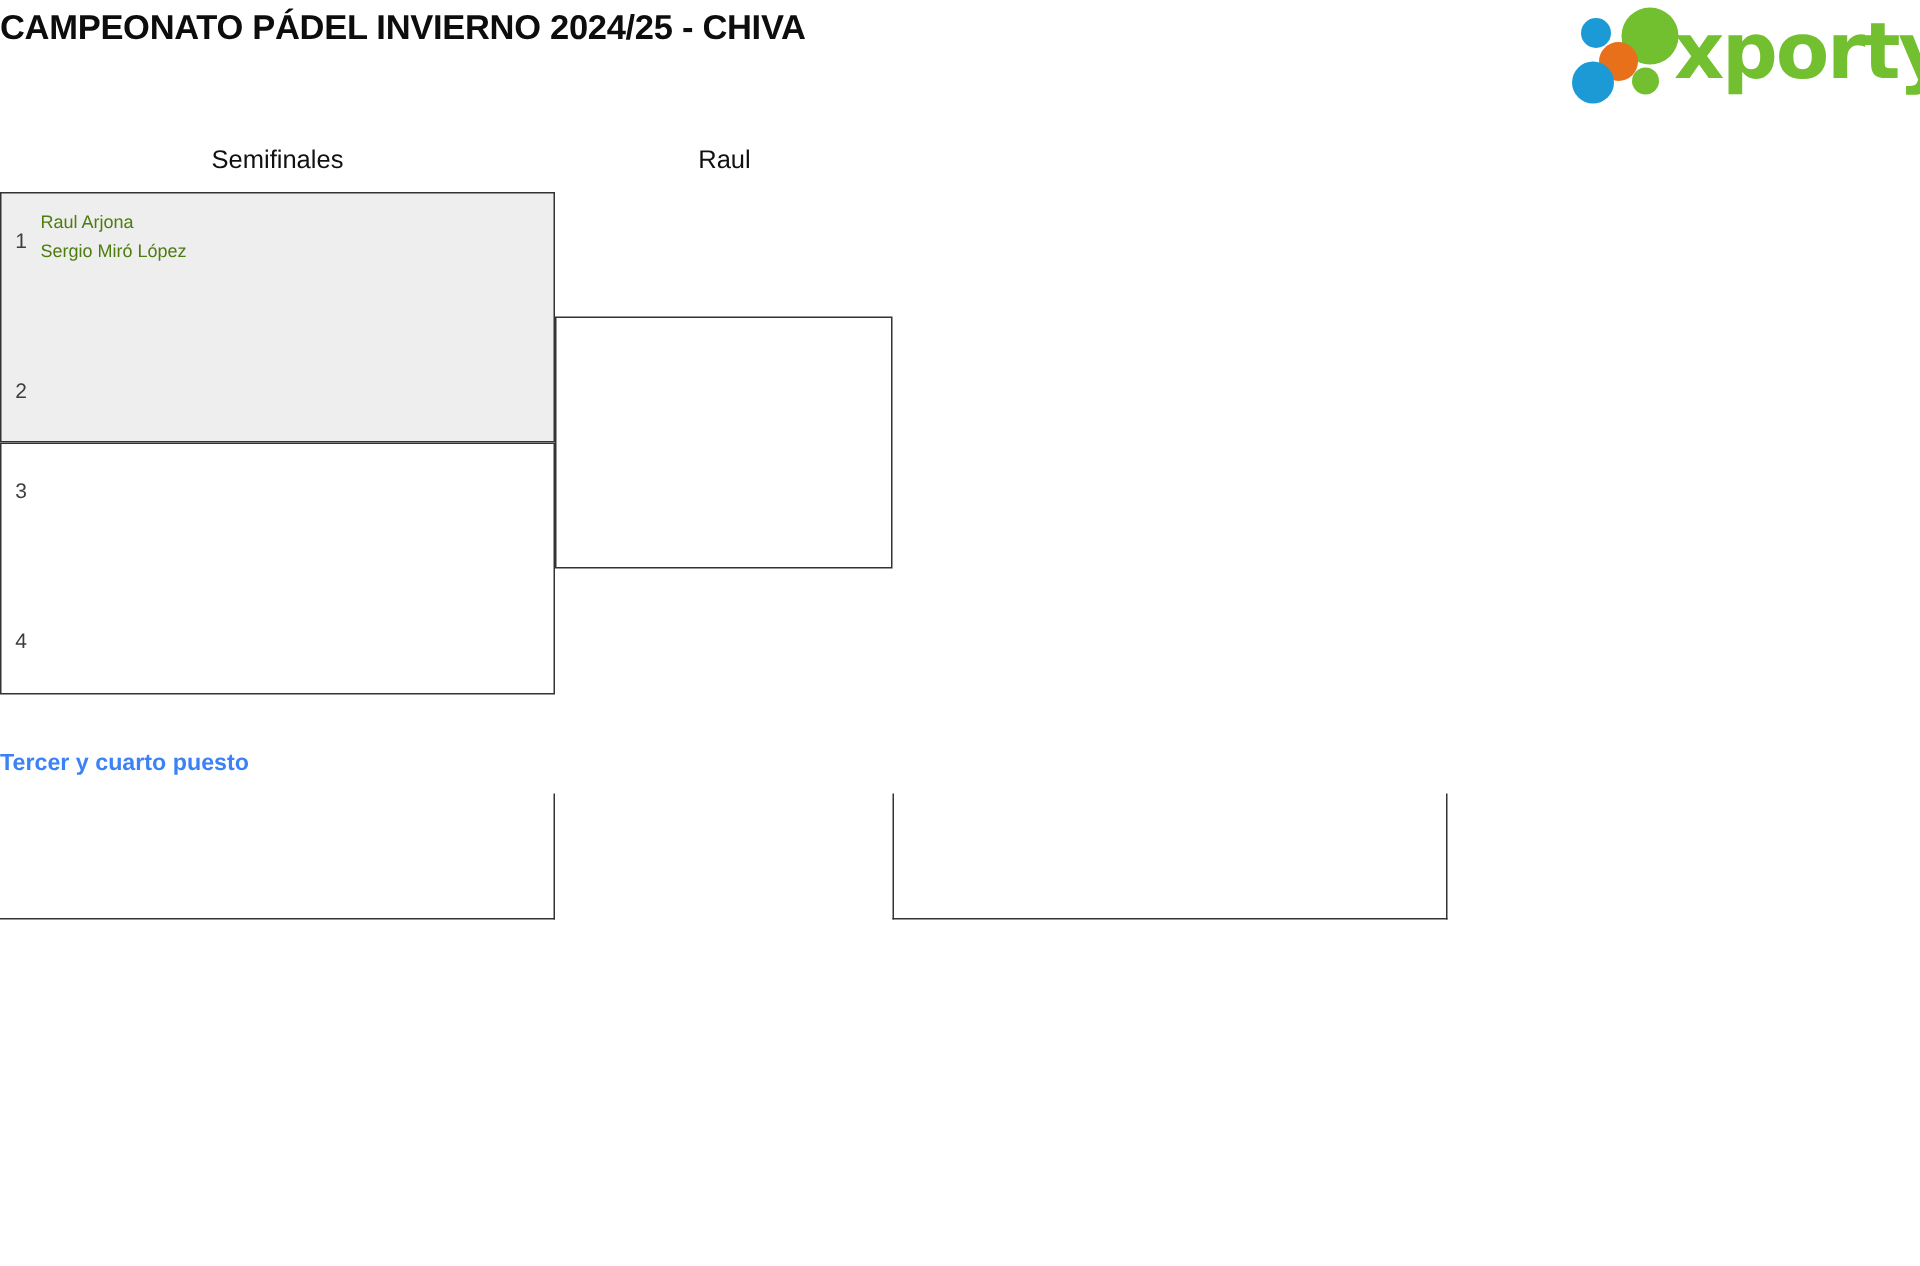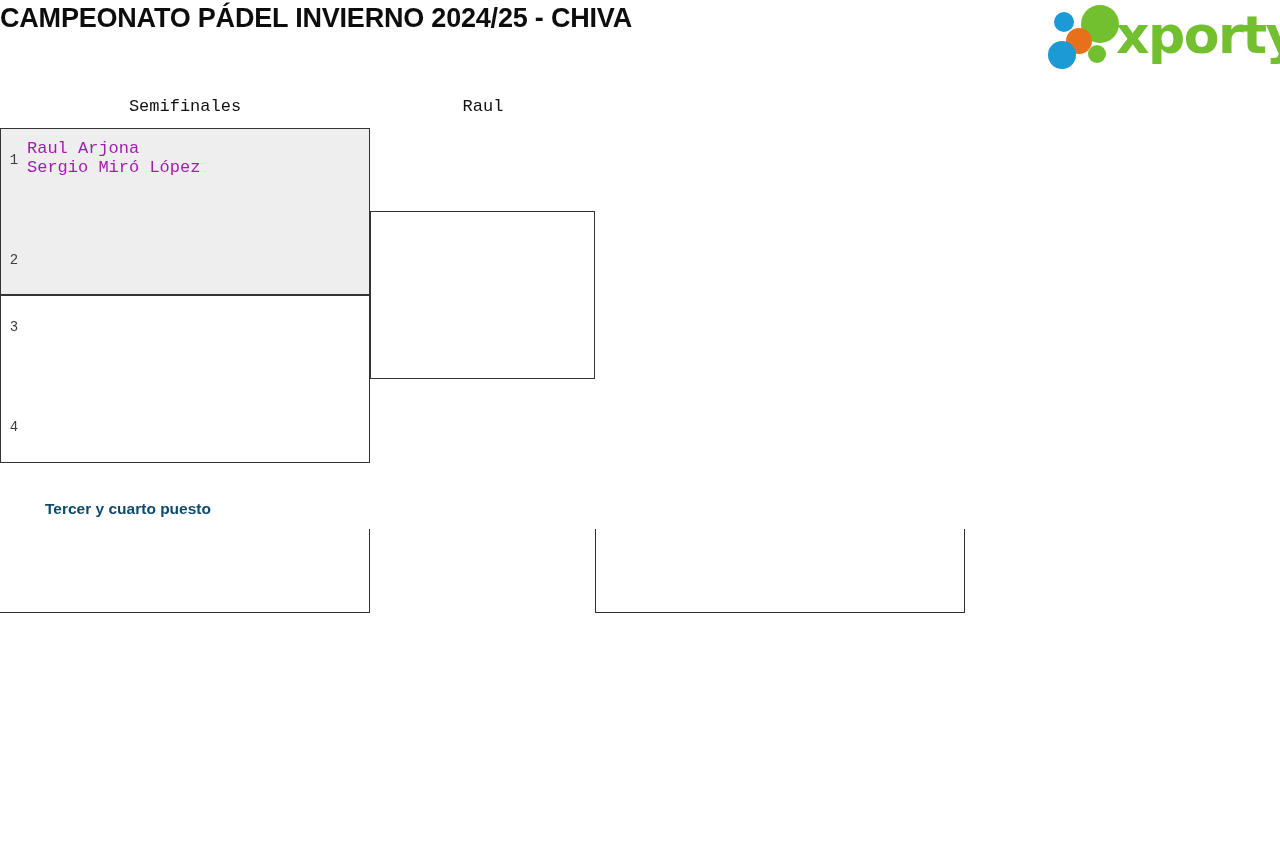--- a/index.html
+++ b/index.html
@@ -24,21 +24,21 @@
     width: 1280px;
     height: 75px;
   }
   #title-block {
     position: absolute;
     left: 0;
     top: 2px;
     width: 900px;
   }
   .title-line {
-    font-size: 27px;
+    font-size: 23px;
     font-weight: 700;
     line-height: 33px;
     letter-spacing: -0.2px;
     color: #0d0d0d;
     white-space: nowrap;
   }
   .title-line.sub {
     font-size: 25px;
   }
 
@@ -79,21 +79,20 @@
   #round-header-semis { left: 85px; top: 96px; width: 200px; }
   #round-header-final { left: 408px; top: 96px; width: 150px; }
 
   
   #bracket {
     position: absolute;
     left: 0;
     top: 0;
     width: 1280px;
     height: 844px;
-    font-family: Liberation Mono, monospace;
   }
   .match-box {
     position: absolute;
     box-sizing: border-box;
     border: 1px solid #333333;
   }
   .match-box.shaded { background: #eeeeee; }
   .match-box.plain  { background: #ffffff; }
 
   #match-1 { left: 0px;   top: 128px; width: 370px; height: 167px; }
@@ -115,39 +114,38 @@
     font-size: 14px;
     color: #3d3d3d;
     line-height: 20px;
   }
   .team-row .players {
     position: absolute;
     left: 26px;
     top: 0px;
   }
   .team-row .player {
-    font-size: 17px;
+    font-size: 12px;
     line-height: 19px;
-    color: #a21caf;
+    color: #4d7c0f;
     white-space: nowrap;
   }
   .row-top    { top: 10px; }
   .row-bottom { top: 110px; }
 
   
   #third-place-title {
     position: absolute;
     left: 0px;
     top: 499px;
     font-size: 15.5px;
     font-weight: 700;
-    color: #0c4a6e;
+    color: #3b82f6;
     line-height: 20px;
     white-space: nowrap;
-    margin-left: 45px;
   }
   .clipped-box {
     position: absolute;
     box-sizing: border-box;
     border: 1px solid #333333;
     border-top: none;
     background: #ffffff;
   }
   #third-box-left  { left: 0px;   top: 529px; width: 370px; height: 84px; border-left: none; }
   #third-box-right { left: 595px; top: 529px; width: 370px; height: 84px; }

